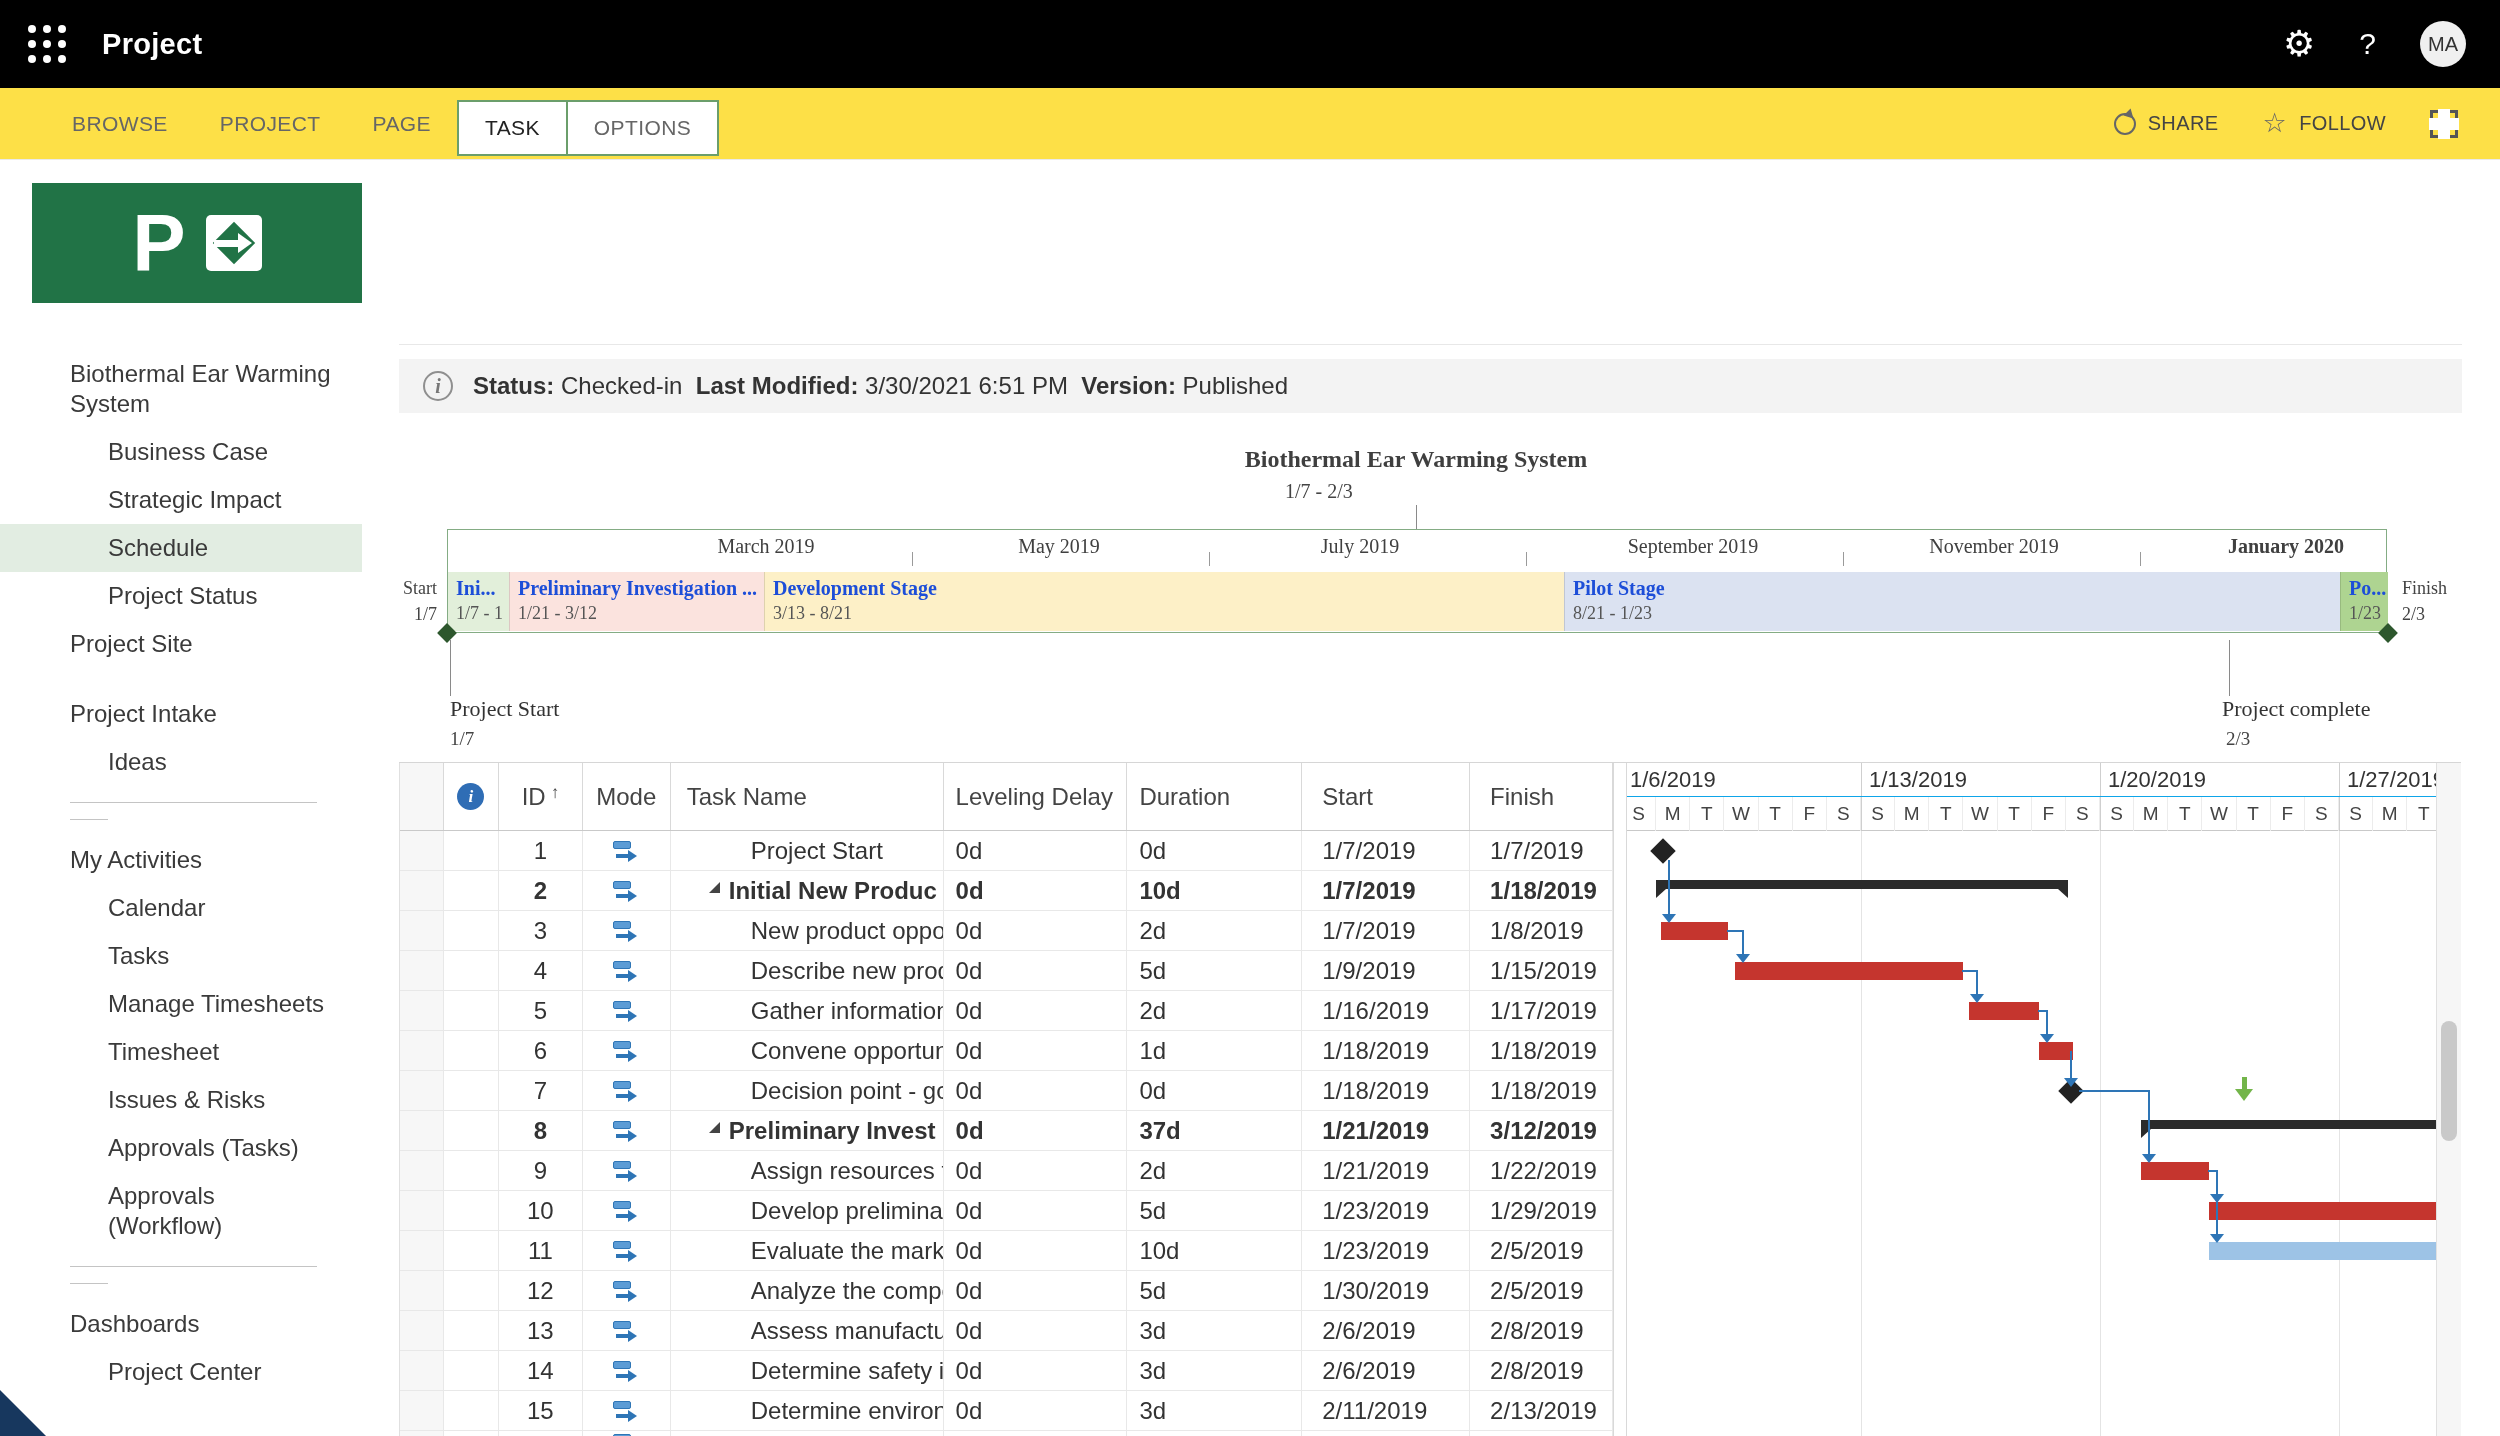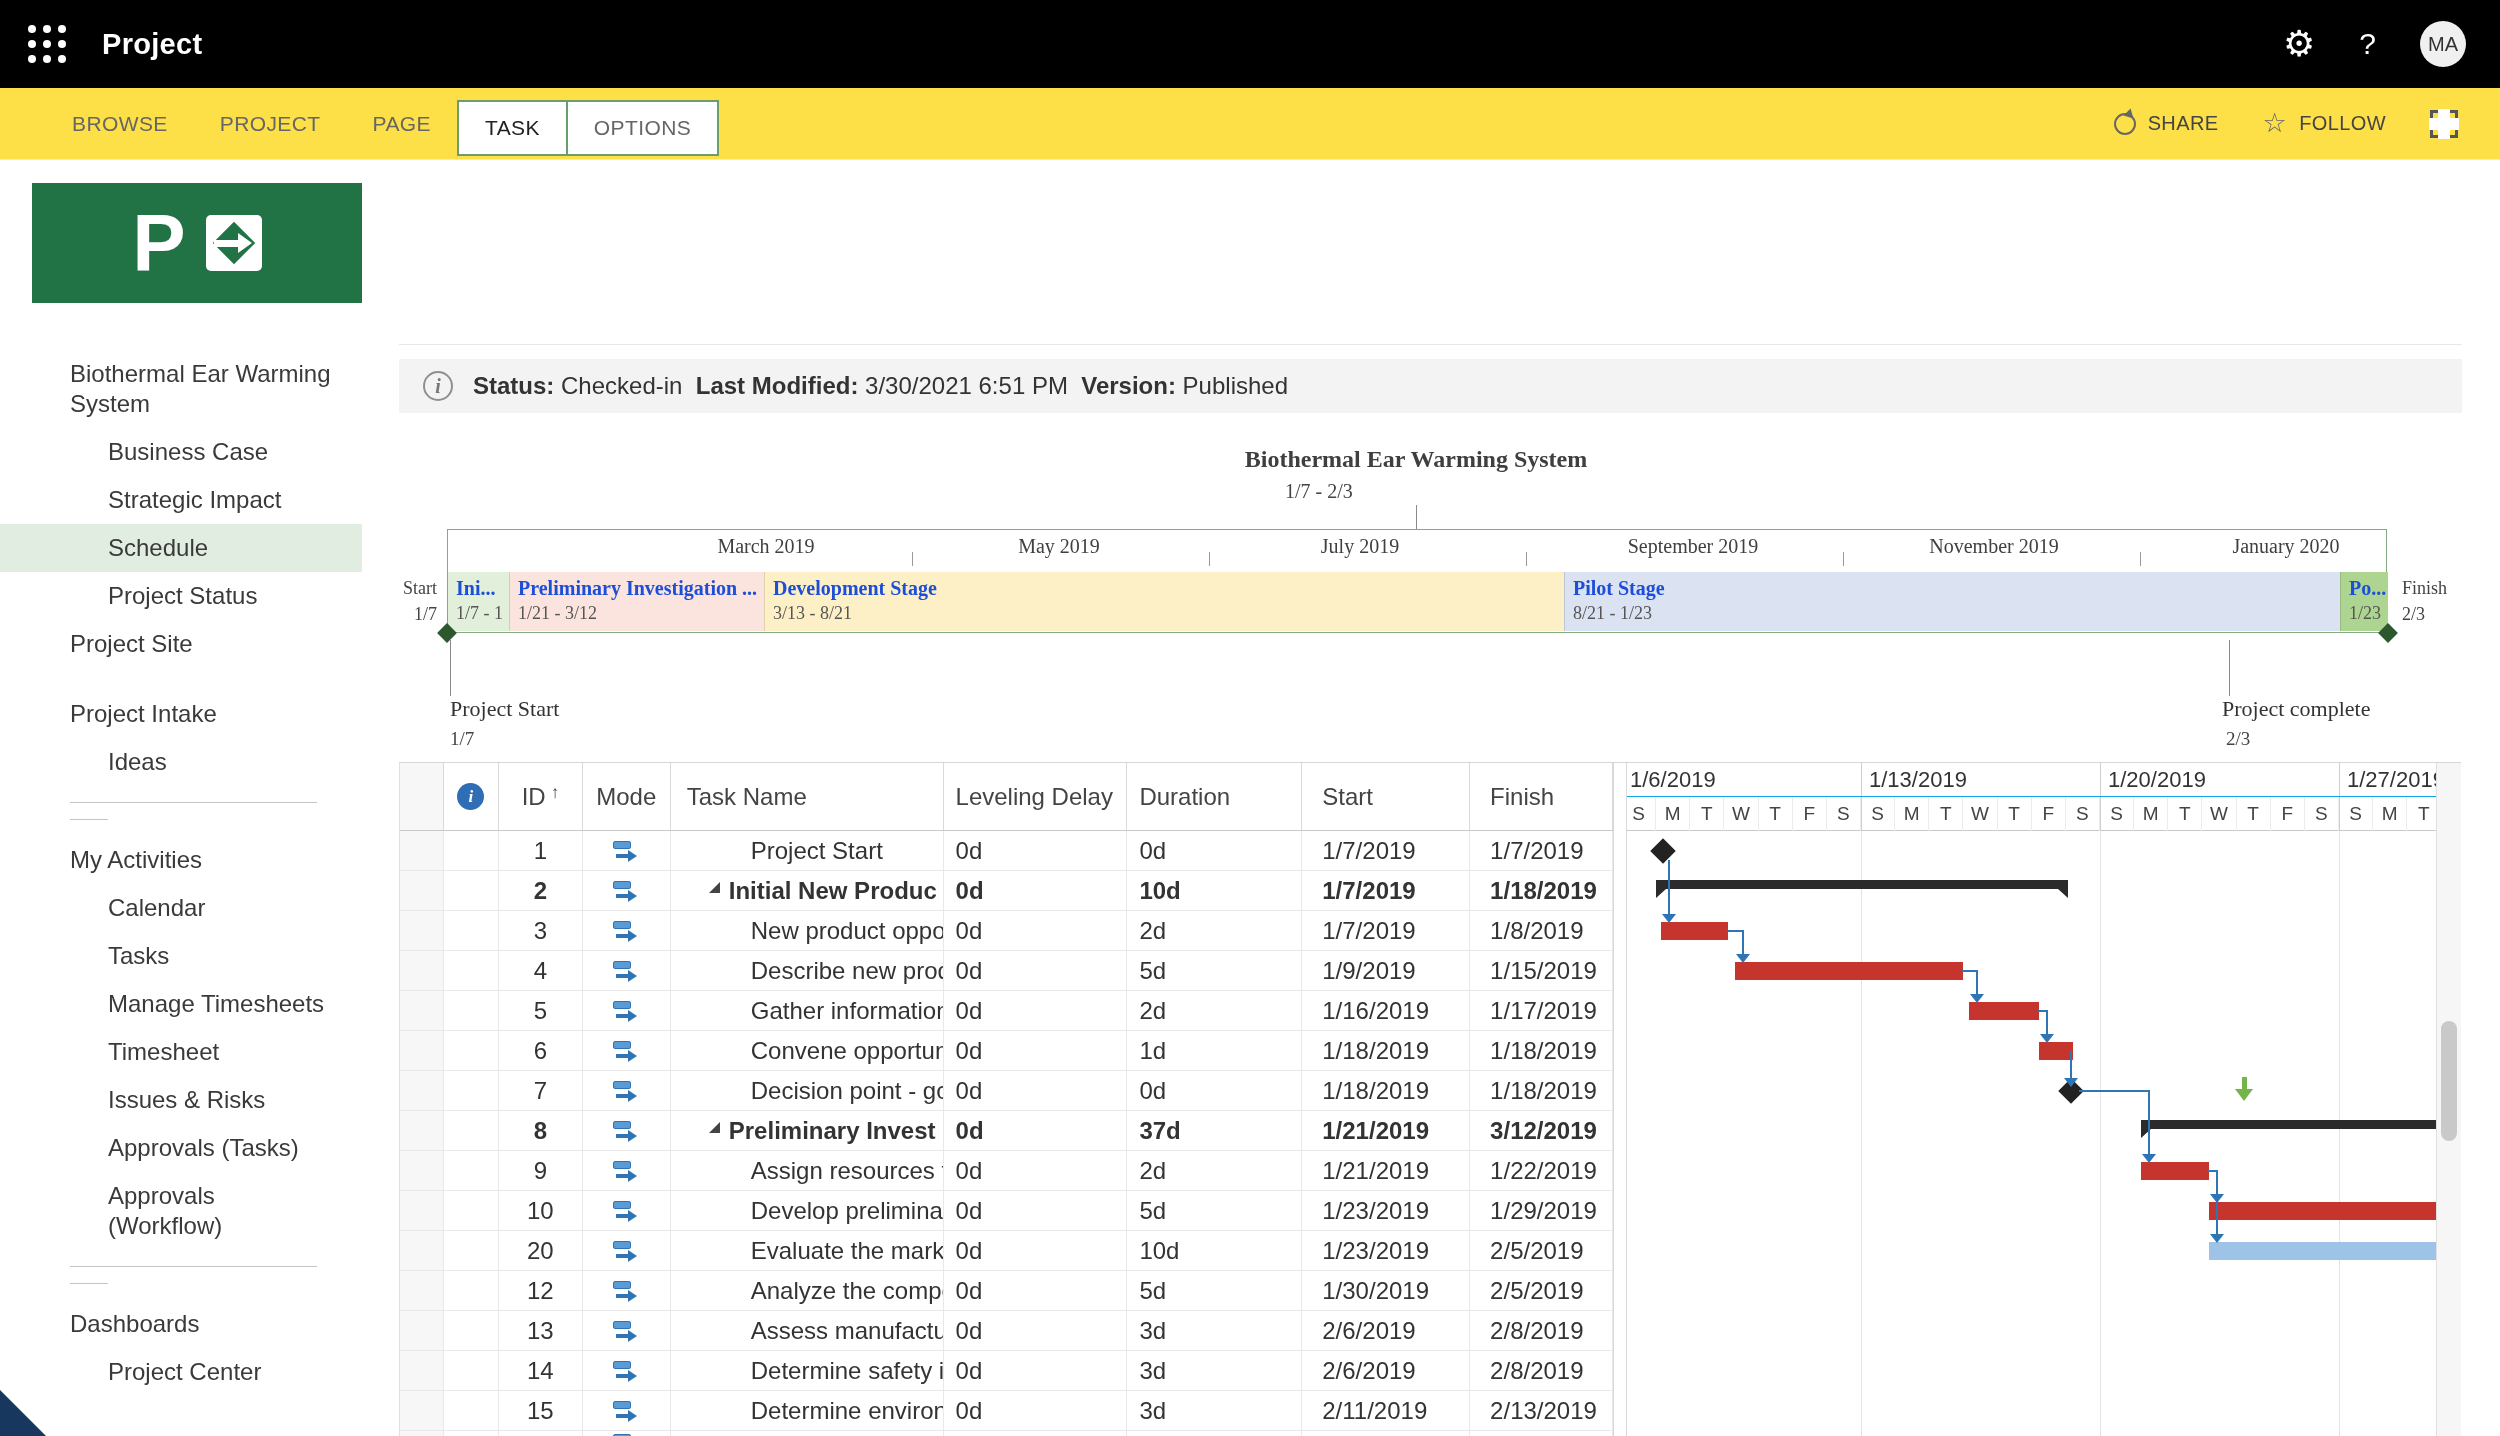--- a/index.html
+++ b/index.html
@@ -226,21 +226,21 @@
     <div class="tl-title serif">Biothermal Ear Warming System</div>
     <div class="tl-range serif">1/7 - 2/3</div>
     <div class="tl-vline"></div>
     <div class="tl-box">
       <div class="tl-months">
           <div class="tl-month" style="left: 318px;">March 2019</div>
           <div class="tl-month" style="left: 611px;">May 2019</div>
           <div class="tl-month" style="left: 912px;">July 2019</div>
           <div class="tl-month" style="left: 1245px;">September 2019</div>
           <div class="tl-month" style="left: 1546px;">November 2019</div>
-          <div class="tl-month" style="left: 1838px;">January 2020</div>
+          <div class="tl-month" style="left: 1838px; font-weight: bold;">January 2020</div>
           <div class="tl-tick" style="left: 464px;"></div>
           <div class="tl-tick" style="left: 761px;"></div>
           <div class="tl-tick" style="left: 1078px;"></div>
           <div class="tl-tick" style="left: 1395px;"></div>
           <div class="tl-tick" style="left: 1692px;"></div>
         </div>
       <div class="tl-phases">
           <div class="tl-phase" style="left: 0px; width: 61px; background: rgb(226, 239, 218);">
             <div class="tl-phase-name">Ini...</div>
             <div class="tl-phase-dates">1/7 - 1</div>
@@ -488,21 +488,21 @@
               <span class="task-label">Develop preliminar</span>
             </div>
             <div class="bc c-level">0d</div>
             <div class="bc c-dur">5d</div>
             <div class="bc c-start">1/23/2019</div>
             <div class="bc c-finish">1/29/2019</div>
           </div>
           <div class="gt-row">
             <div class="bc c-gutter"></div>
             <div class="bc c-info"></div>
-            <div class="bc c-id">20</div>
+            <div class="bc c-id">11</div>
             <div class="bc c-mode">
               <span class="mode-icon">
                 <span class="mi-bar"></span>
                 <span class="mi-stem"></span>
                 <span class="mi-head"></span>
               </span>
             </div>
             <div class="bc c-task">
               <span class="task-label">Evaluate the mark</span>
             </div>

